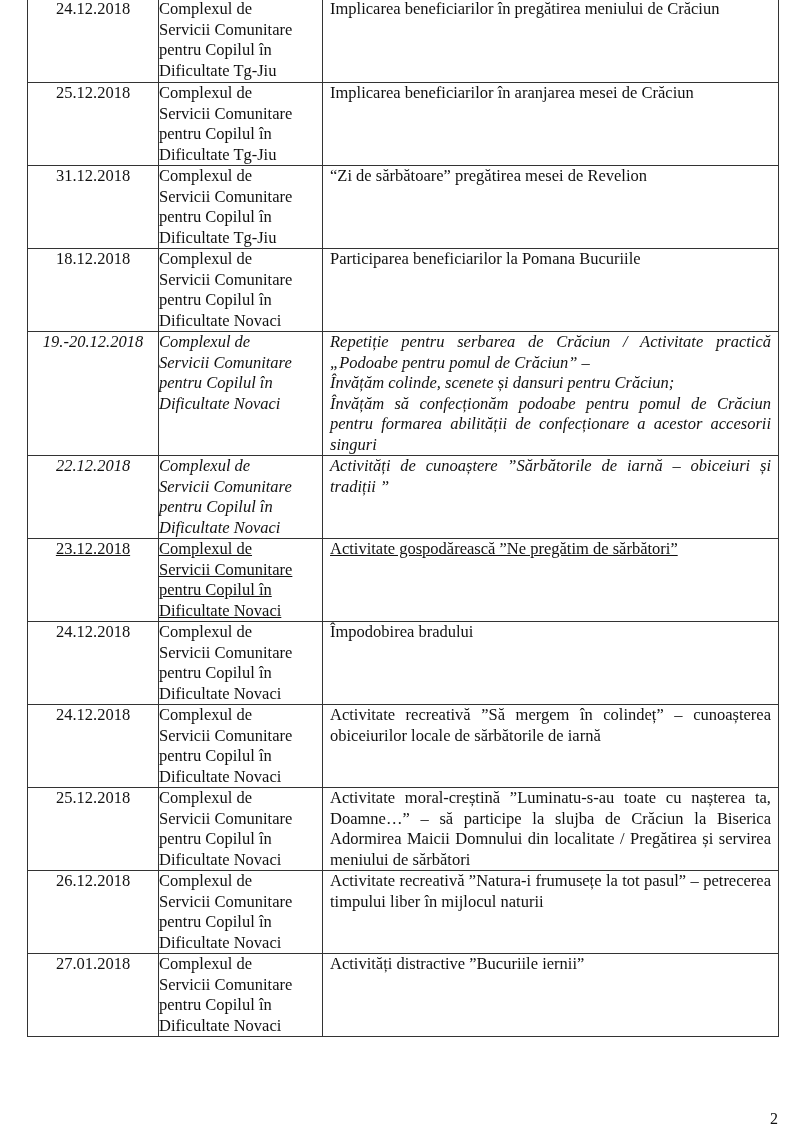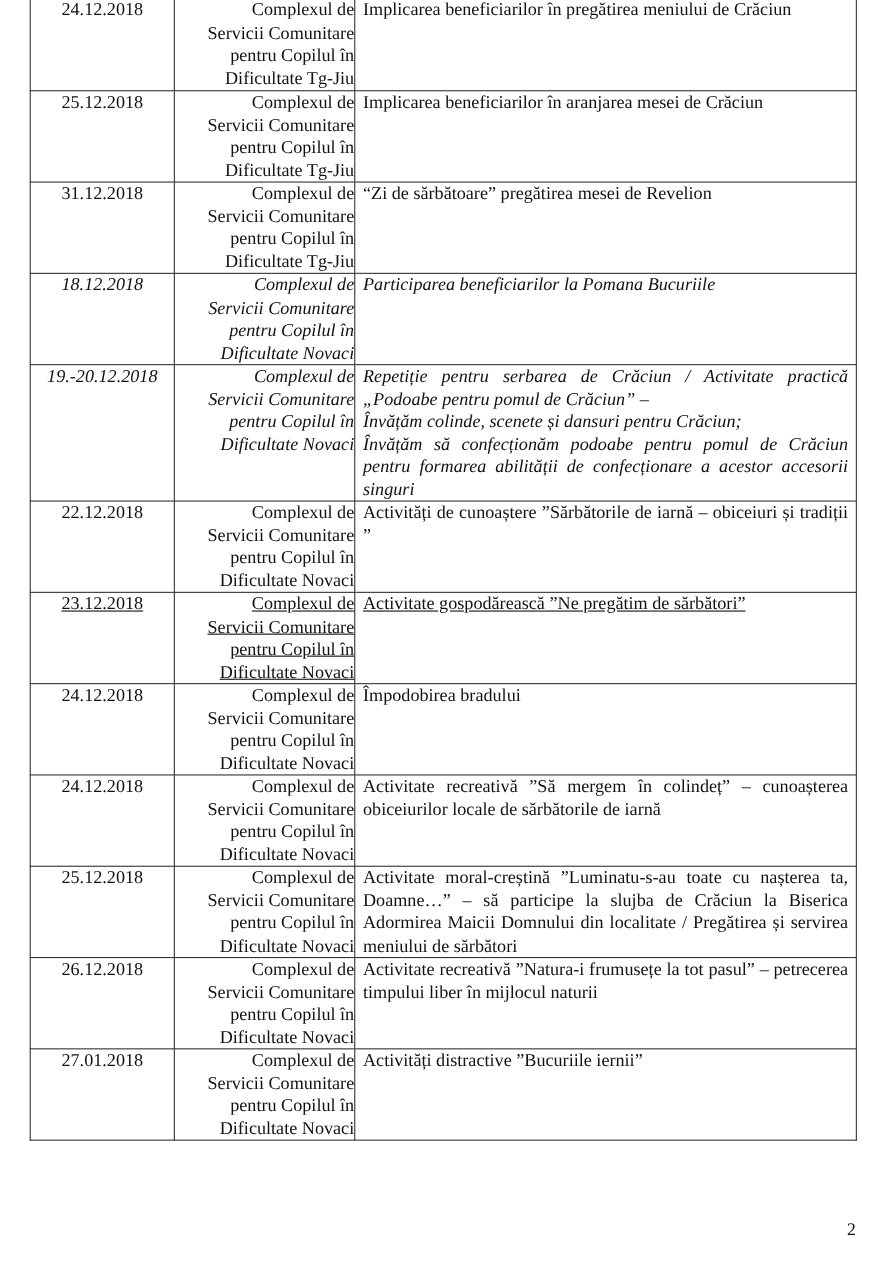--- a/index.html
+++ b/index.html
@@ -1,21 +1,21 @@
 <!DOCTYPE html>
 <html><head>
 <meta charset="utf-8">
 <style>
   html, body { margin:0; padding:0; background:#fff; }
   body { width:800px; height:1148px; position:relative; overflow:hidden;
          font-family:"Liberation Serif", "DejaVu Serif", serif; color:#111; }
   table { position:absolute; left:27px; top:-2px; width:752px; border-collapse:collapse; table-layout:fixed; }
   td { border:1.3px solid #333; vertical-align:top; font-size:16.5px; line-height:20.5px; padding:0; }
   td.date { width:130px; text-align:center; }
-  td.unit { width:163px; text-align:right; }
+  td.unit { width:163px; text-align:left; }
   td.act { text-align:justify; padding:0 7px 0 7px; }
   .page-num { position:absolute; right:22px; top:1110px; font-size:16px; }
 </style>
 </head>
 <body>
 
 <table>
   <tbody id="tbody">
       <tr style="height: 84px;">
         <td class="date">24.12.2018</td>
@@ -40,21 +40,21 @@
       <tr style="height: 82px;">
         <td class="date">31.12.2018</td>
         <td class="unit">
           <div>Complexul de</div>
           <div>Servicii Comunitare</div>
           <div>pentru Copilul în</div>
           <div>Dificultate Tg-Jiu</div>
         </td>
         <td class="act">“Zi de sărbătoare” pregătirea mesei de Revelion</td>
       </tr>
-      <tr style="height: 82px; font-style: italic;">
+      <tr style="height: 82px;">
         <td class="date">18.12.2018</td>
         <td class="unit">
           <div>Complexul de</div>
           <div>Servicii Comunitare</div>
           <div>pentru Copilul în</div>
           <div>Dificultate Novaci</div>
         </td>
         <td class="act">Participarea beneficiarilor la Pomana Bucuriile</td>
       </tr>
       <tr style="height: 123px; font-style: italic;">
@@ -64,21 +64,21 @@
           <div>Servicii Comunitare</div>
           <div>pentru Copilul în</div>
           <div>Dificultate Novaci</div>
         </td>
         <td class="act">
           <div>Repetiție pentru serbarea de Crăciun / Activitate practică „Podoabe pentru pomul de Crăciun” –</div>
           <div>Învățăm colinde, scenete și dansuri pentru Crăciun;</div>
           <div>Învățăm  să confecționăm podoabe pentru pomul de Crăciun pentru formarea abilității de confecționare a acestor accesorii singuri</div>
         </td>
       </tr>
-      <tr style="height: 82px;">
+      <tr style="height: 82px; font-style: italic;">
         <td class="date">22.12.2018</td>
         <td class="unit">
           <div>Complexul de</div>
           <div>Servicii Comunitare</div>
           <div>pentru Copilul în</div>
           <div>Dificultate Novaci</div>
         </td>
         <td class="act">Activități de cunoaștere ”Sărbătorile de iarnă – obiceiuri și tradiții ”</td>
       </tr>
       <tr style="height: 82px; text-decoration: underline;">

